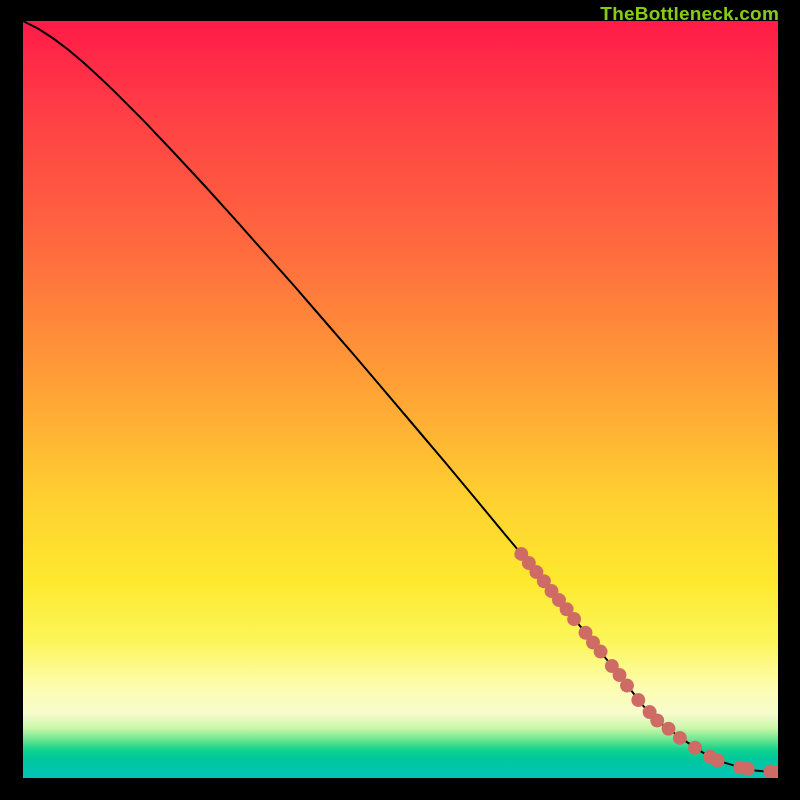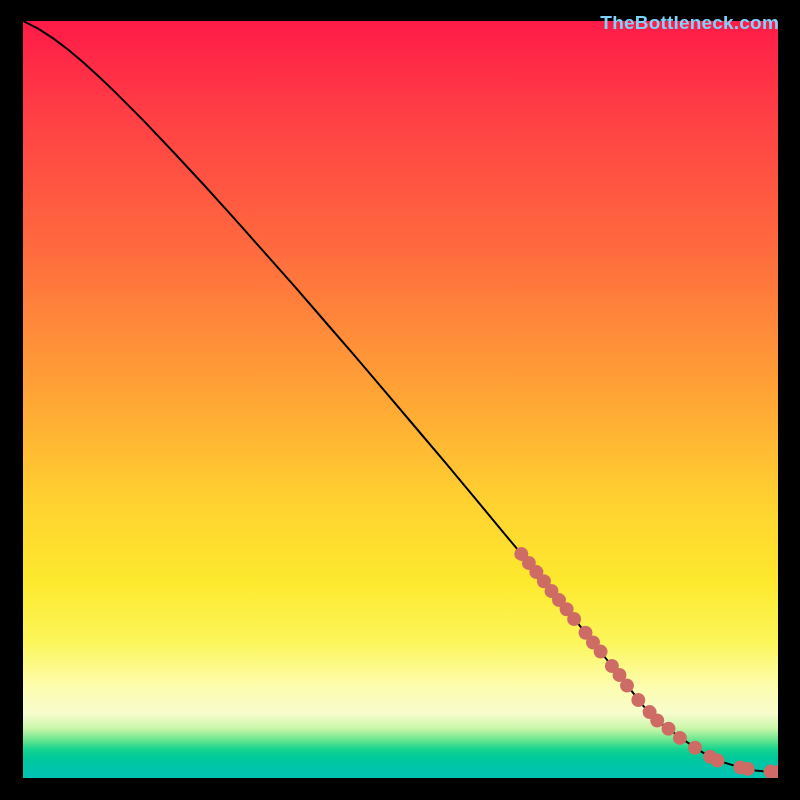--- a/index.html
+++ b/index.html
@@ -37,26 +37,26 @@
       #c7f6a8 93.5%,
       #67e58f 95%,
       #16d48f 96.2%,
       #00c99a 97.3%,
       #00c6a6 98.2%,
       #01c3b5 100%
     );
   }
   .watermark {
     position: absolute;
-    top: 12px;
+    top: 3px;
     right: 21px;
     font-family: Arial, Helvetica, sans-serif;
     font-size: 19px;
     font-weight: 600;
-    color: #7dd3fc;
+    color: #84cc16;
     letter-spacing: 0.2px;
     user-select: none;
   }
   svg.overlay {
     position: absolute;
     left: 23px;
     top: 21px;
     width: 755px;
     height: 757px;
     pointer-events: none;

